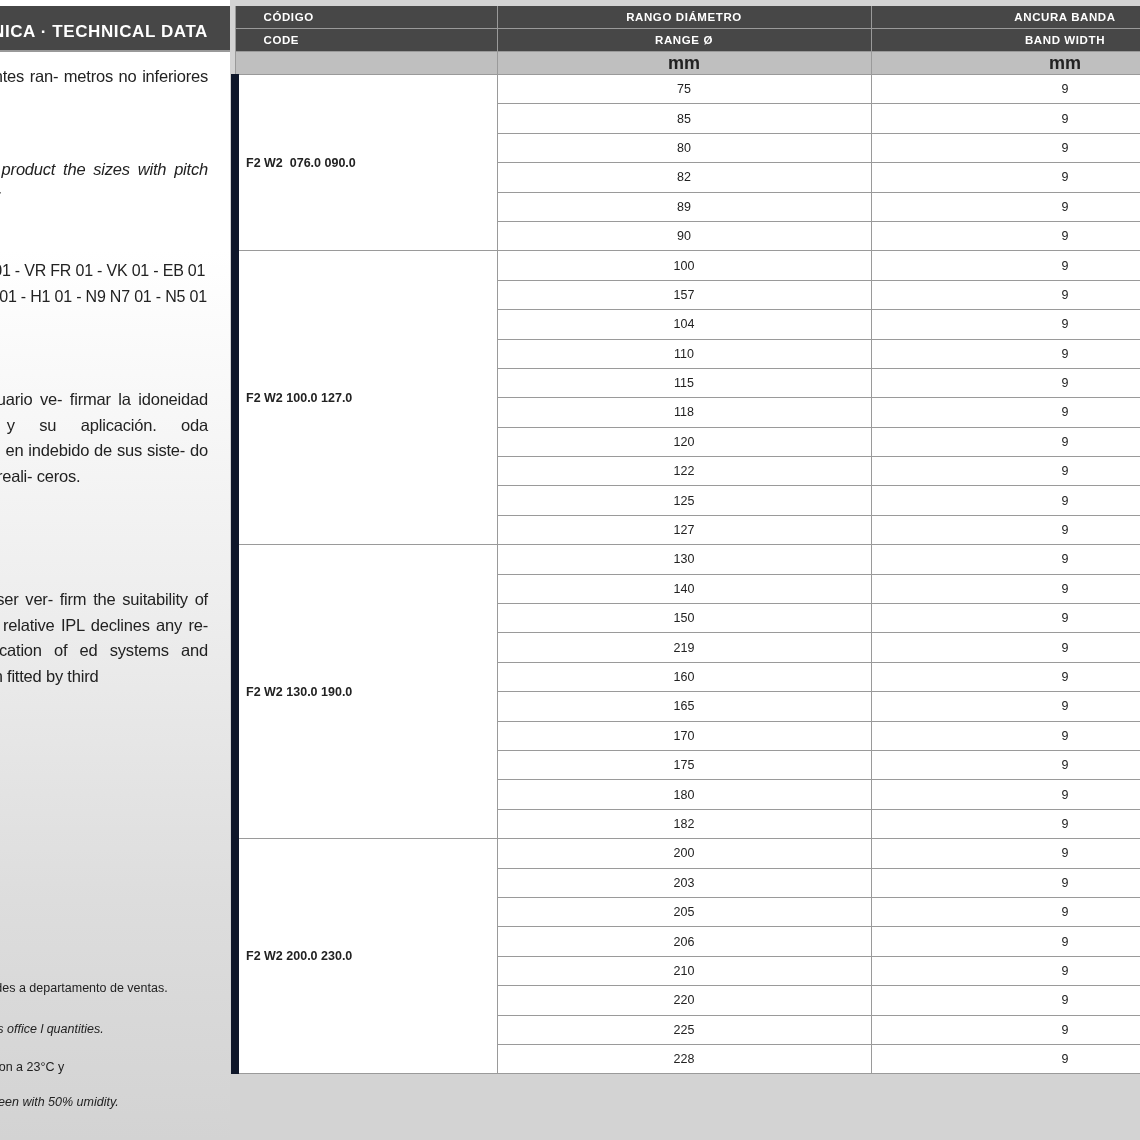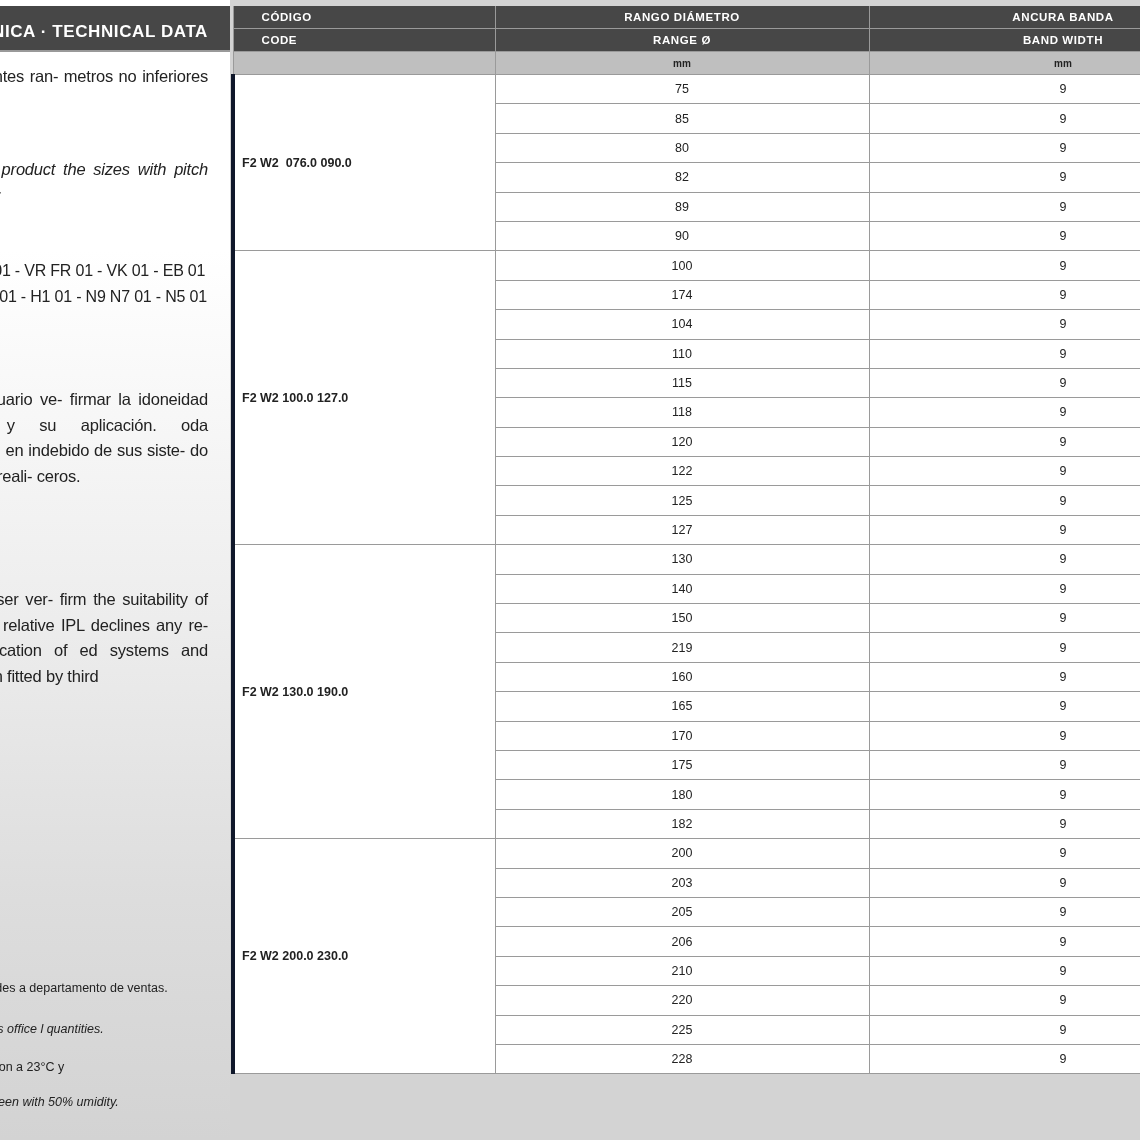--- a/index.html
+++ b/index.html
@@ -49,30 +49,30 @@
   col.c2 { width: 374px; }
   col.c3 { width: 388px; }
   th {
     background: #474747; color: #fff; font-weight: bold; font-size: 11.5px;
     letter-spacing: 0.6px; height: 22px; padding: 0 7px; border: 1px solid #9a9a9a;
     border-top: none;
   }
   th.l { text-align: left; padding-left: 28px; }
   th.c { text-align: center; margin-left: 32px; }
   tr.units td {
-    background: #bfbfbf; font-weight: bold; font-size: 10px; text-align: center;
+    background: #bfbfbf; font-weight: bold; font-size: 18px; text-align: center;
     height: 22px; border: 1px solid #9a9a9a; color: #222;
   }
   td {
     background: #fff; border: 1px solid #9a9a9a; font-size: 12.5px;
     text-align: center; height: 28.4px; padding: 0; color: #222;
   }
   td.code {
     text-align: left; padding-left: 7px; font-weight: bold; font-size: 12.5px;
-    white-space: pre; border-left: 4px solid #0f172a;
+    white-space: pre; border-left: 8px solid #0f172a;
   }
 </style>
 </head>
 <body>
 
 <div class="left-panel">
   <div class="left-title">CNICA · TECHNICAL DATA</div>
   <div class="para p1">para los siguientes ran- metros no inferiores a</div>
   <div class="para italic p2">r the following product the sizes with pitch rat- ior to 4 mm:</div>
   <div class="para p3">1 - VT 01 - W4 01 - VR FR 01 - VK 01 - EB 01 - VO VI 01 - TR 01 - H1 01 - N9 N7 01 - N5 01</div>
@@ -133,21 +133,21 @@
         <tr>
           <td>90</td>
           <td>9</td>
         </tr>
         <tr>
           <td class="code" rowspan="10">F2 W2 100.0 127.0</td>
           <td>100</td>
           <td>9</td>
         </tr>
         <tr>
-          <td>174</td>
+          <td>157</td>
           <td>9</td>
         </tr>
         <tr>
           <td>104</td>
           <td>9</td>
         </tr>
         <tr>
           <td>110</td>
           <td>9</td>
         </tr>

